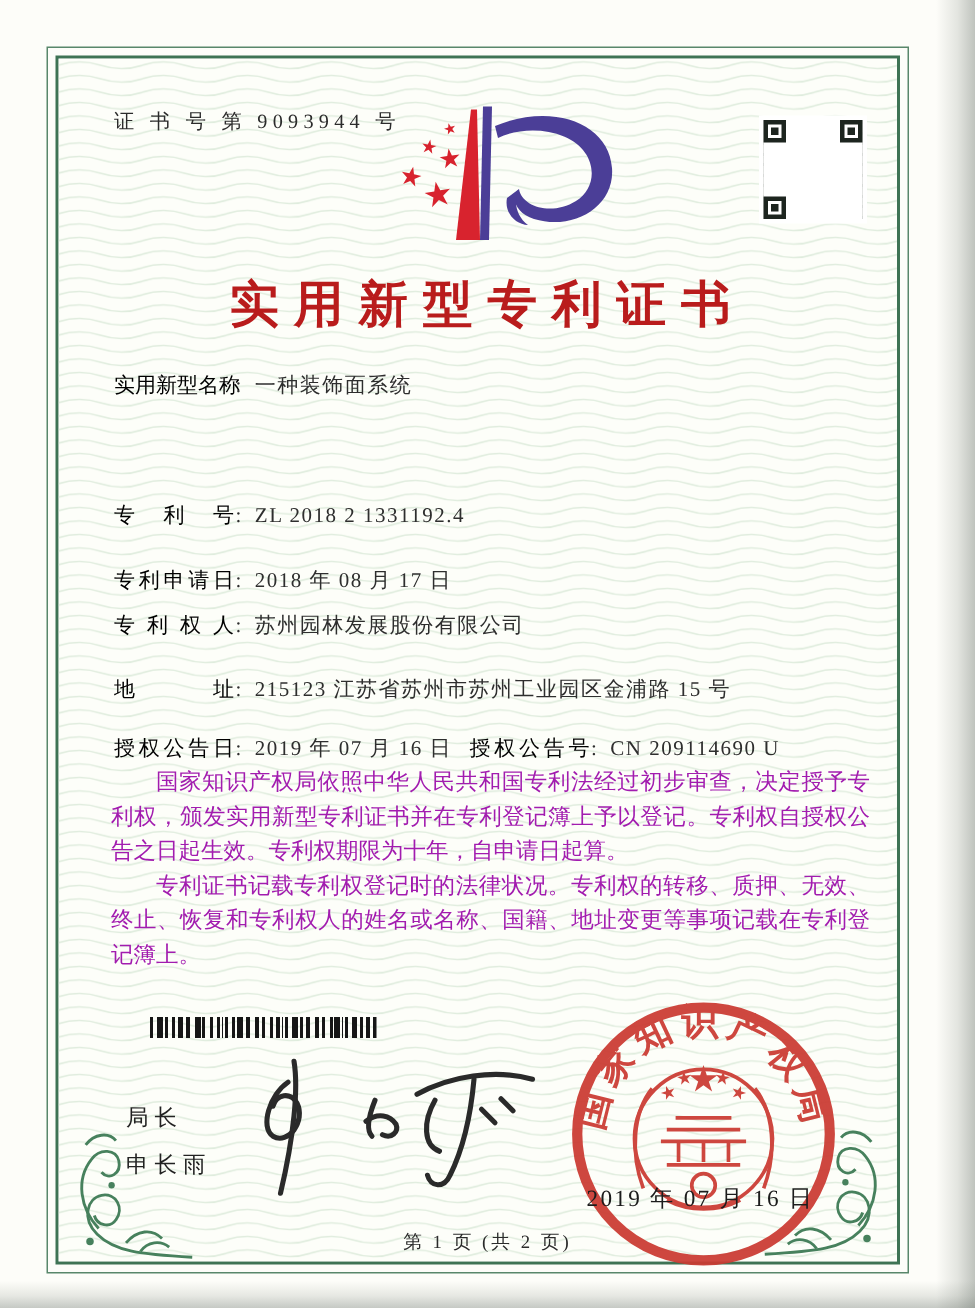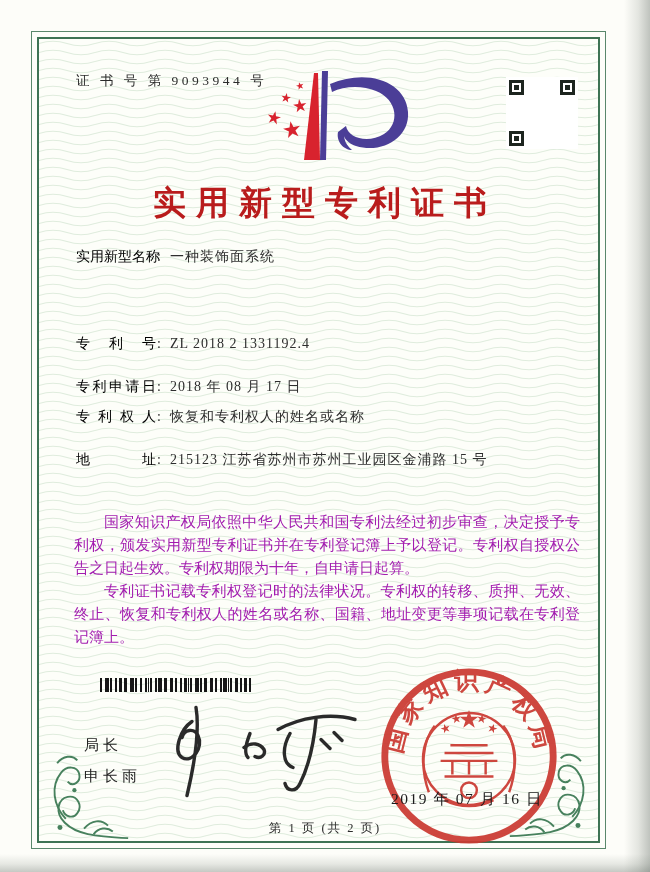--- a/index.html
+++ b/index.html
@@ -125,24 +125,30 @@
     <div class="field-row" style="top:248px">
       <span class="flabel">实用新型名称</span><span class="fcolon">:</span><span class="fvalue">一种装饰面系统</span>
     </div>
     <div class="field-row" style="top:335px">
       <span class="flabel">专　利　号</span><span class="fcolon">:</span><span class="fvalue">ZL 2018 2 1331192.4</span>
     </div>
     <div class="field-row" style="top:378px">
       <span class="flabel">专利申请日</span><span class="fcolon">:</span><span class="fvalue">2018 年 08 月 17 日</span>
     </div>
     <div class="field-row" style="top:408px">
-      <span class="flabel">专 利 权 人</span><span class="fcolon">:</span><span class="fvalue">恢复和专利权人的姓名或名称</span>
+      <span class="flabel">专 利 权 人</span><span class="fcolon">:</span><span class="fvalue">苏州园林发展股份有限公司</span>
     </div>
     <div class="field-row" style="top:451px">
       <span class="flabel">地　　　址</span><span class="fcolon">:</span><span class="fvalue">215123 江苏省苏州市苏州工业园区金浦路 15 号</span>
+    </div>
+    <div class="field-row" style="top:490px; width:500px">
+      <span class="flabel">授权公告日</span><span class="fcolon">:</span><span class="fvalue">2019 年 07 月 16 日</span>
+      <span class="pair2">
+        <span class="flabel">授权公告号</span><span class="fcolon">:</span><span class="fvalue">CN 209114690 U</span>
+      </span>
     </div>
 
     <div class="body-text">
       <p>国家知识产权局依照中华人民共和国专利法经过初步审查，决定授予专利权，颁发实用新型专利证书并在专利登记簿上予以登记。专利权自授权公告之日起生效。专利权期限为十年，自申请日起算。</p>
       <p>专利证书记载专利权登记时的法律状况。专利权的转移、质押、无效、终止、恢复和专利权人的姓名或名称、国籍、地址变更等事项记载在专利登记簿上。</p>
     </div>
 
     <div class="barcode"></div>
 
     <div class="officer">

